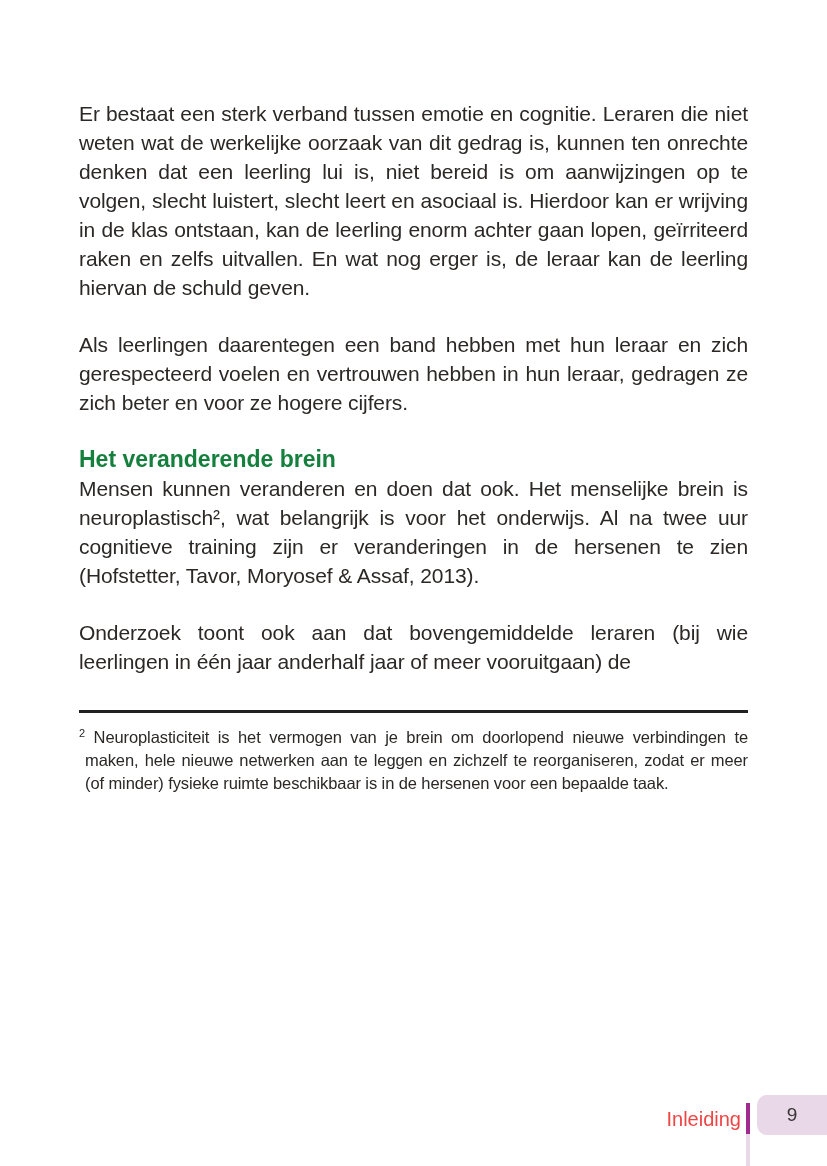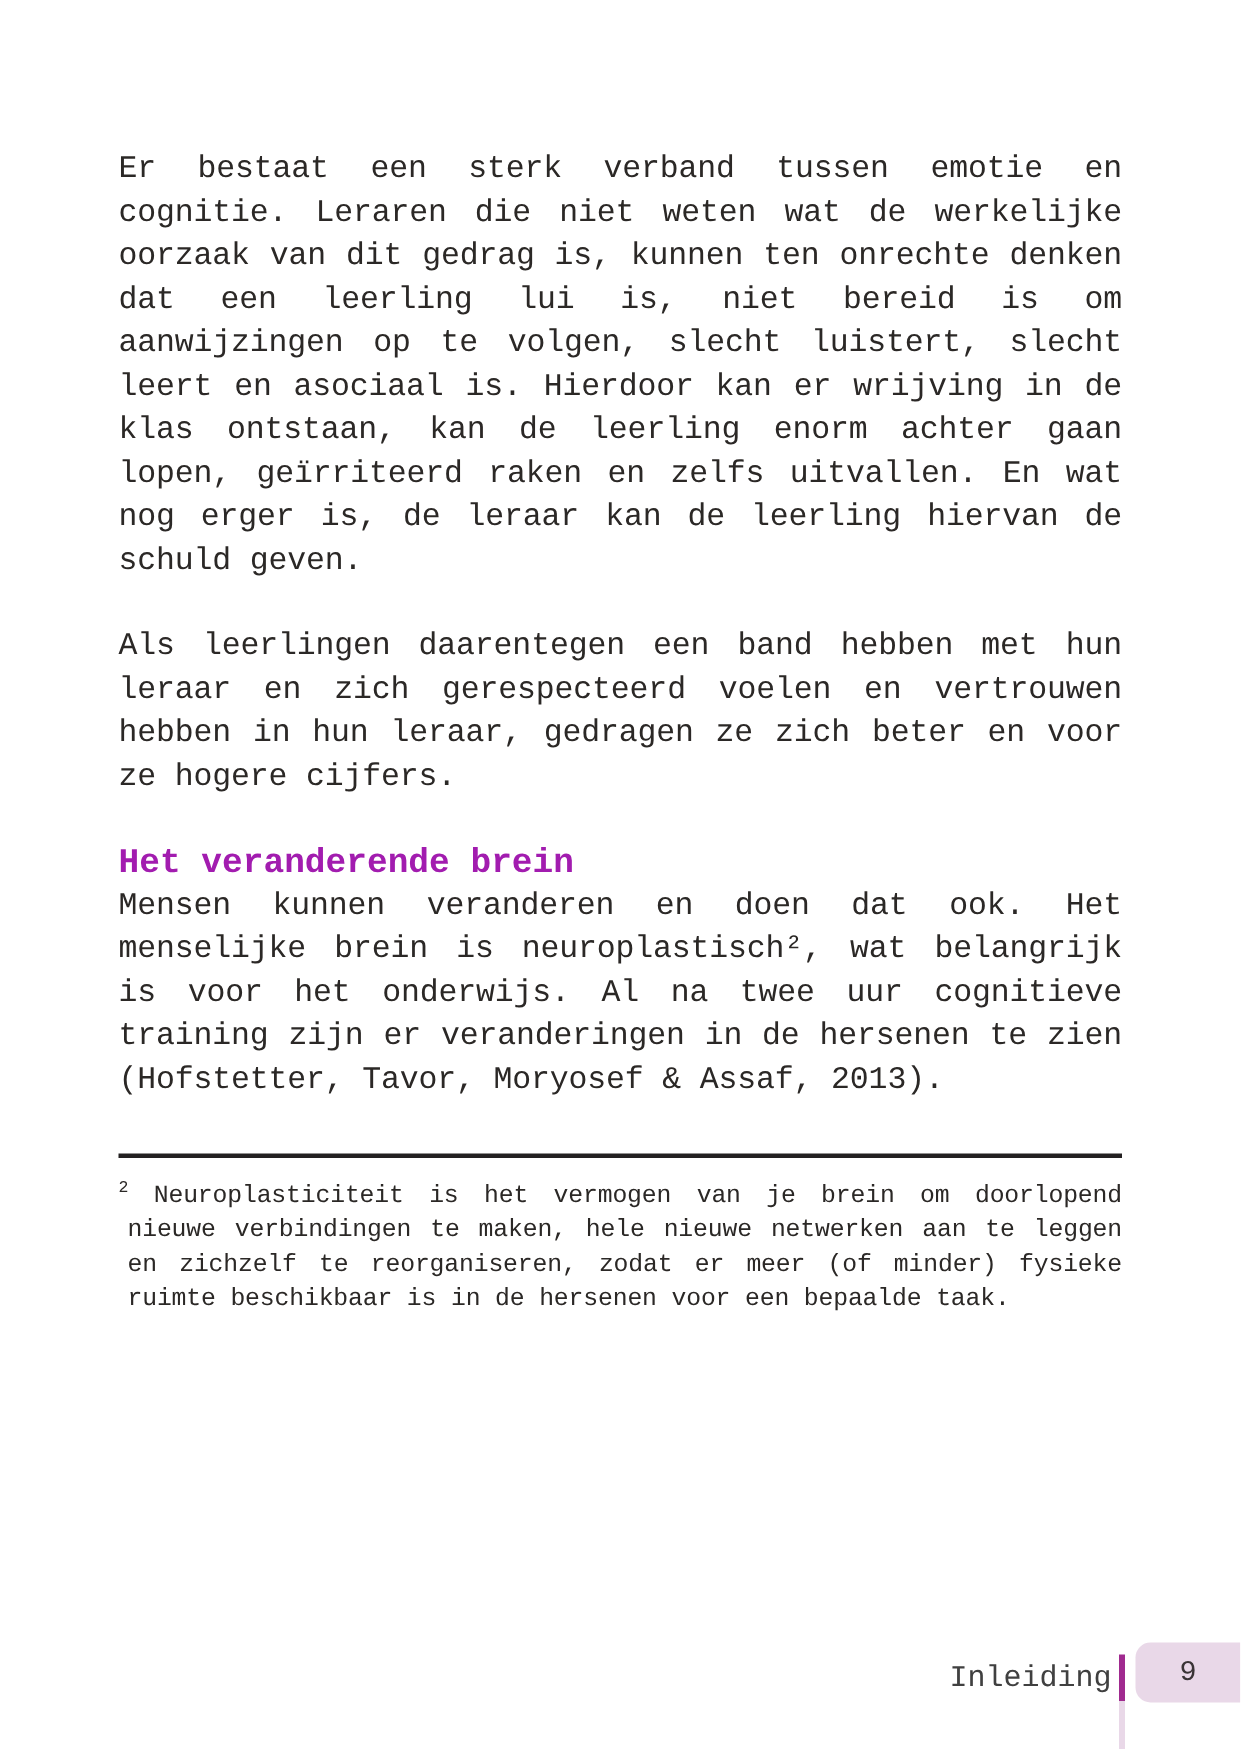--- a/index.html
+++ b/index.html
@@ -2,21 +2,21 @@
 <html><head>
 <meta charset="utf-8">
 <style>
   html, body { margin: 0; padding: 0; background: #ffffff; }
   .page {
     position: relative;
     width: 827px;
     height: 1166px;
     background: #ffffff;
     overflow: hidden;
-    font-family: Liberation Mono, monospace;
+    font-family: Liberation Sans, sans-serif;
     color: #2b2826;
   }
   .content {
     position: absolute;
     left: 79px;
     top: 99px;
     width: 669px;
   }
   p.body {
     font-size: 21px;
@@ -24,21 +24,21 @@
     text-align: justify;
     margin: 0 0 28px 0;
     letter-spacing: -0.1px;
   }
   p.body strong { font-weight: bold; }
   h2.heading {
     font-size: 23px;
     line-height: 29px;
     font-weight: bold;
     margin: 0;
-    color: #a21caf;
+    color: #15803d;
   }
   .footnote-rule {
     border: none;
     height: 3px;
     background: #232021;
     margin: 34px 0 13px 0;
   }
   p.footnote {
     font-size: 16.5px;
     line-height: 23px;
@@ -47,21 +47,21 @@
     padding-left: 6px;
     text-indent: -6px;
     letter-spacing: -0.1px;
   }
   p.footnote sup { font-size: 11px; line-height: 0; }
   .footer-label {
     position: absolute;
     top: 1108px;
     right: 86px;
     font-size: 20px;
-    color: #404040;
+    color: #ef4444;
   }
   .footer-bar-purple {
     position: absolute;
     left: 746px;
     top: 1103px;
     width: 4px;
     height: 31px;
     background: #a02a8f;
   }
   .footer-bar-light {
@@ -99,20 +99,21 @@
     <p class="body">Er bestaat een sterk verband tussen emotie en cognitie. Leraren die niet weten wat de werkelijke oorzaak van dit gedrag is, kunnen ten onrechte denken dat een leerling lui is, niet bereid is om aanwijzingen op te volgen, slecht luistert, slecht leert en asociaal is. Hierdoor kan er wrijving in de klas ontstaan, kan de leerling enorm achter gaan lopen, geïrriteerd raken en zelfs uitvallen. En wat nog erger is, de leraar kan de leerling hiervan de schuld geven.</p>
 
     <p class="body">Als leerlingen daarentegen een band hebben met hun leraar en zich gerespecteerd voelen en vertrouwen hebben in hun leraar, gedragen ze zich beter en voor ze hogere cijfers.</p>
 
 
     <h2 class="heading">Het veranderende brein</h2>
 
     <p class="body">Mensen kunnen veranderen en doen dat ook. Het menselijke brein is neuroplastisch², wat belangrijk is voor het onderwijs. Al na twee uur cognitieve training zijn er veranderingen in de hersenen te zien (Hofstetter, Tavor, Moryosef &amp; Assaf, 2013).</p>
 
 
+    <p class="body">Onderzoek toont ook aan dat bovengemiddelde leraren (bij wie leerlingen in één jaar anderhalf jaar of meer vooruitgaan) de</p>
 
     <hr class="footnote-rule">
 
     <p class="footnote"><sup>2</sup> <span>Neuroplasticiteit is het vermogen van je brein om doorlopend nieuwe verbindingen te maken, hele nieuwe netwerken aan te leggen en zichzelf te reorganiseren, zodat er meer (of minder) fysieke ruimte beschikbaar is in de hersenen voor een bepaalde taak.</span></p>
 
   </div>
 
   <span class="footer-label">Inleiding</span>
 
   <div class="footer-bar-purple"></div>

